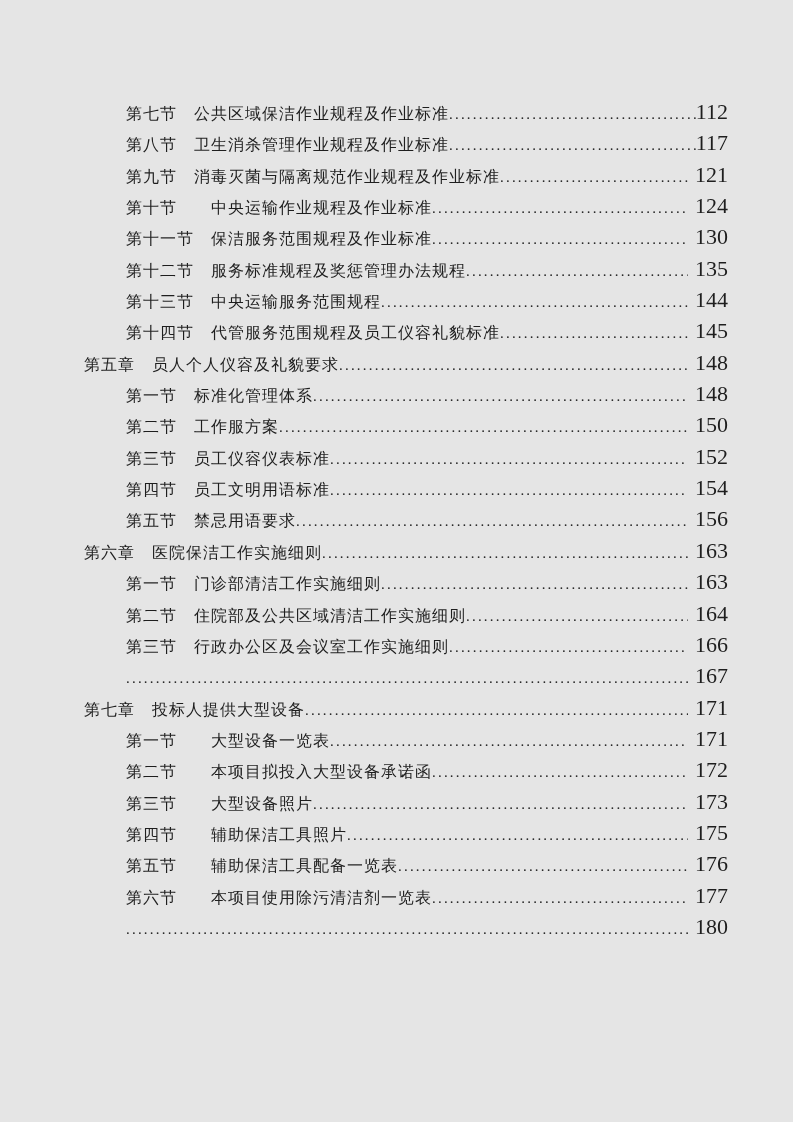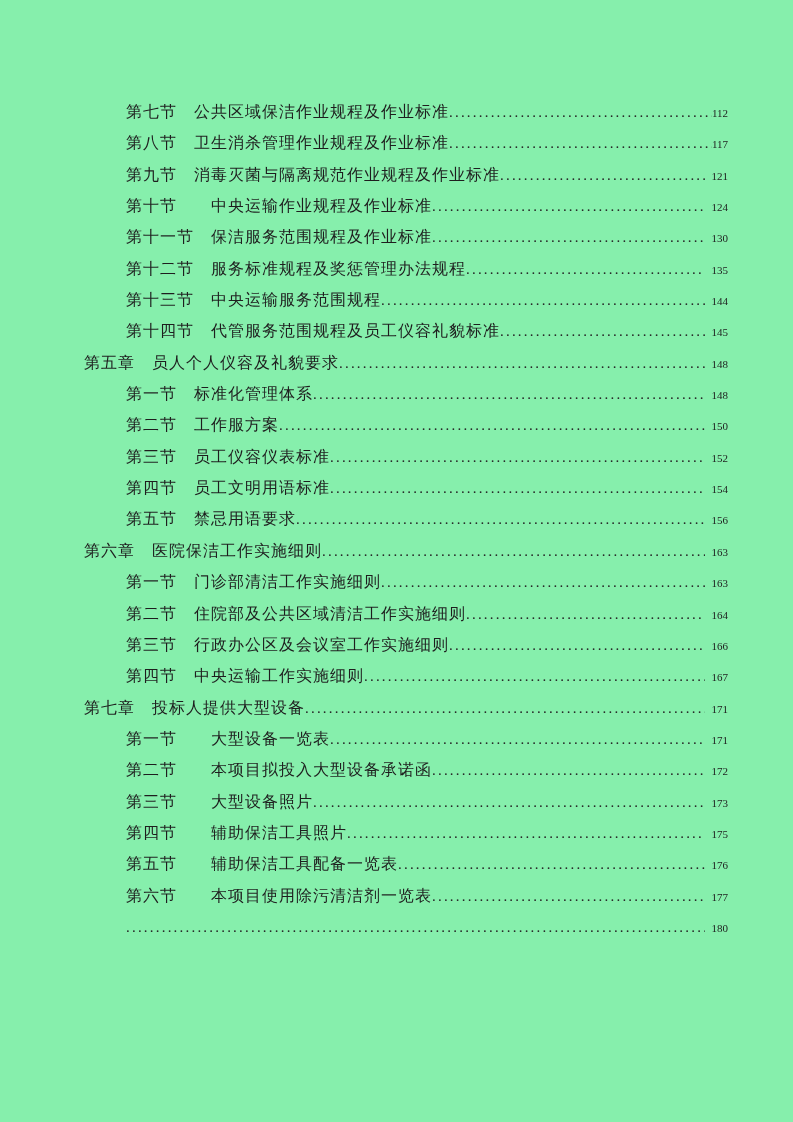--- a/index.html
+++ b/index.html
@@ -4,21 +4,21 @@
 <style>
   html, body {
     margin: 0;
     padding: 0;
     background: #ffffff;
   }
   .page {
     position: relative;
     width: 793px;
     height: 1122px;
-    background: #86efac;
+    background: #e5e5e5;
     overflow: hidden;
     font-family: "Liberation Serif", "DejaVu Serif", serif;
     color: #1e1e1e;
   }
   .toc {
     position: absolute;
     top: 96px;
     left: 0;
     right: 0;
   }
@@ -44,21 +44,21 @@
     min-width: 10px;
   }
   .toc-leader::after {
     content: "..................................................................................................................................................................................................";
     font-size: 15px;
     letter-spacing: 2.2px;
     color: #262626;
   }
   .toc-page {
     flex: 0 0 auto;
-    font-size: 11px;
+    font-size: 22px;
     margin-left: 7px;
     text-align: center;
   }
   .toc-row.tight .toc-page { margin-left: 0px; }
 </style>
 </head>
 <body>
 
 <div class="page">
   <div class="toc" id="toc">
@@ -146,21 +146,20 @@
         <span class="toc-label">第二节　住院部及公共区域清洁工作实施细则</span>
         <span class="toc-leader"></span>
         <span class="toc-page">164</span>
       </div>
       <div class="toc-row section">
         <span class="toc-label">第三节　行政办公区及会议室工作实施细则</span>
         <span class="toc-leader"></span>
         <span class="toc-page">166</span>
       </div>
       <div class="toc-row section">
-        <span class="toc-label">第四节　中央运输工作实施细则</span>
         <span class="toc-leader"></span>
         <span class="toc-page">167</span>
       </div>
       <div class="toc-row chapter">
         <span class="toc-label">第七章　投标人提供大型设备</span>
         <span class="toc-leader"></span>
         <span class="toc-page">171</span>
       </div>
       <div class="toc-row section">
         <span class="toc-label">第一节　　大型设备一览表</span>

